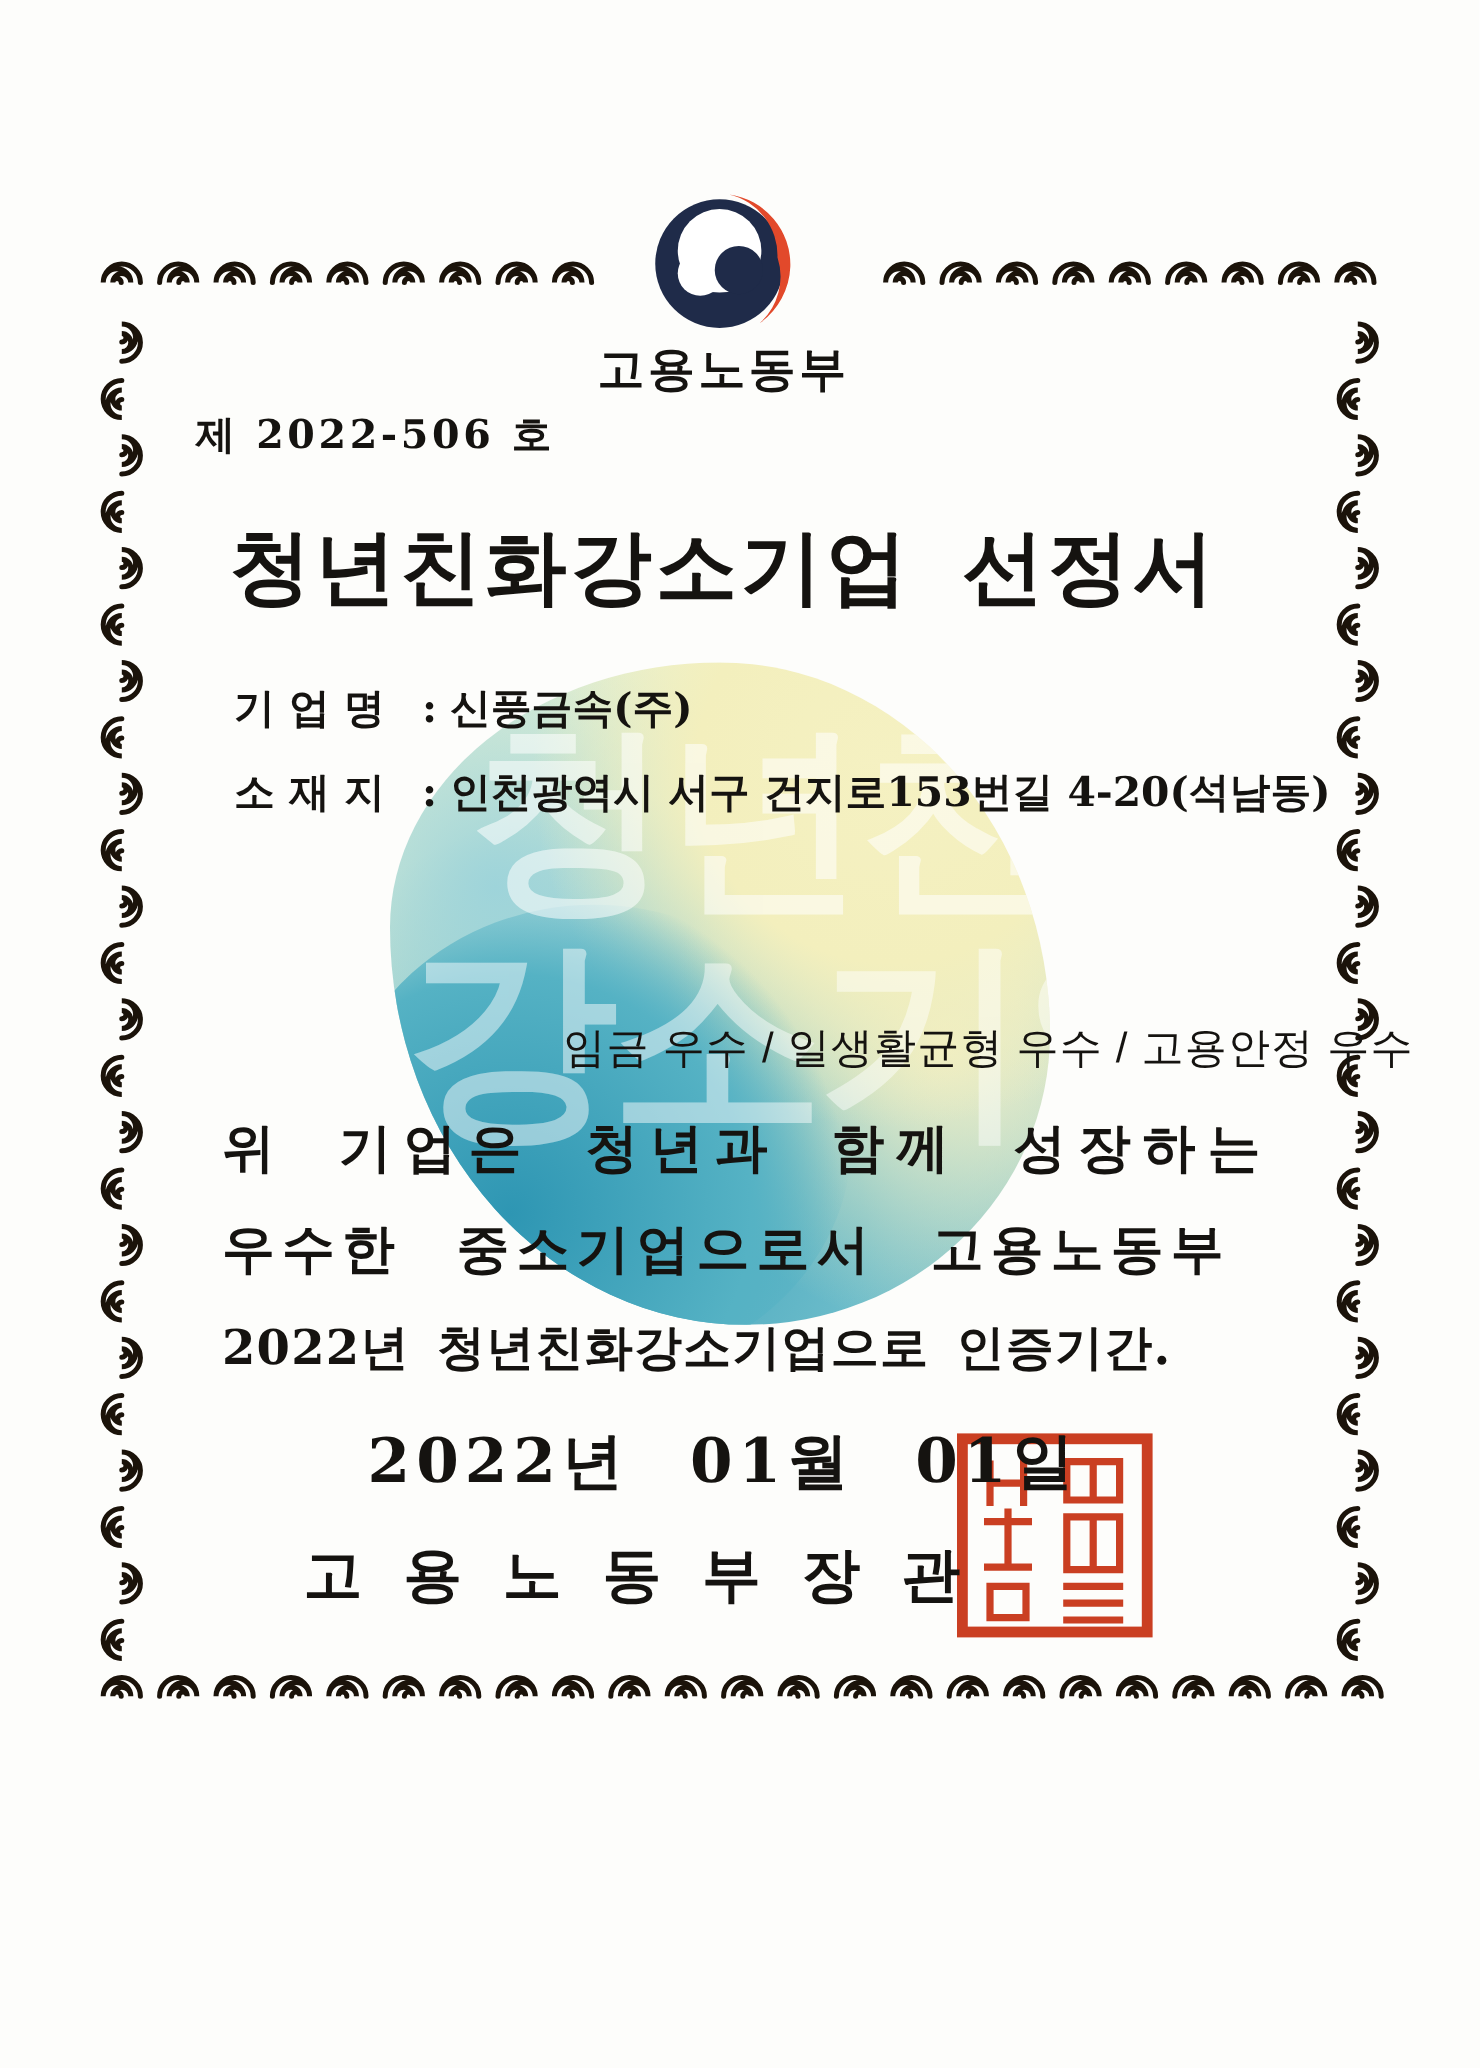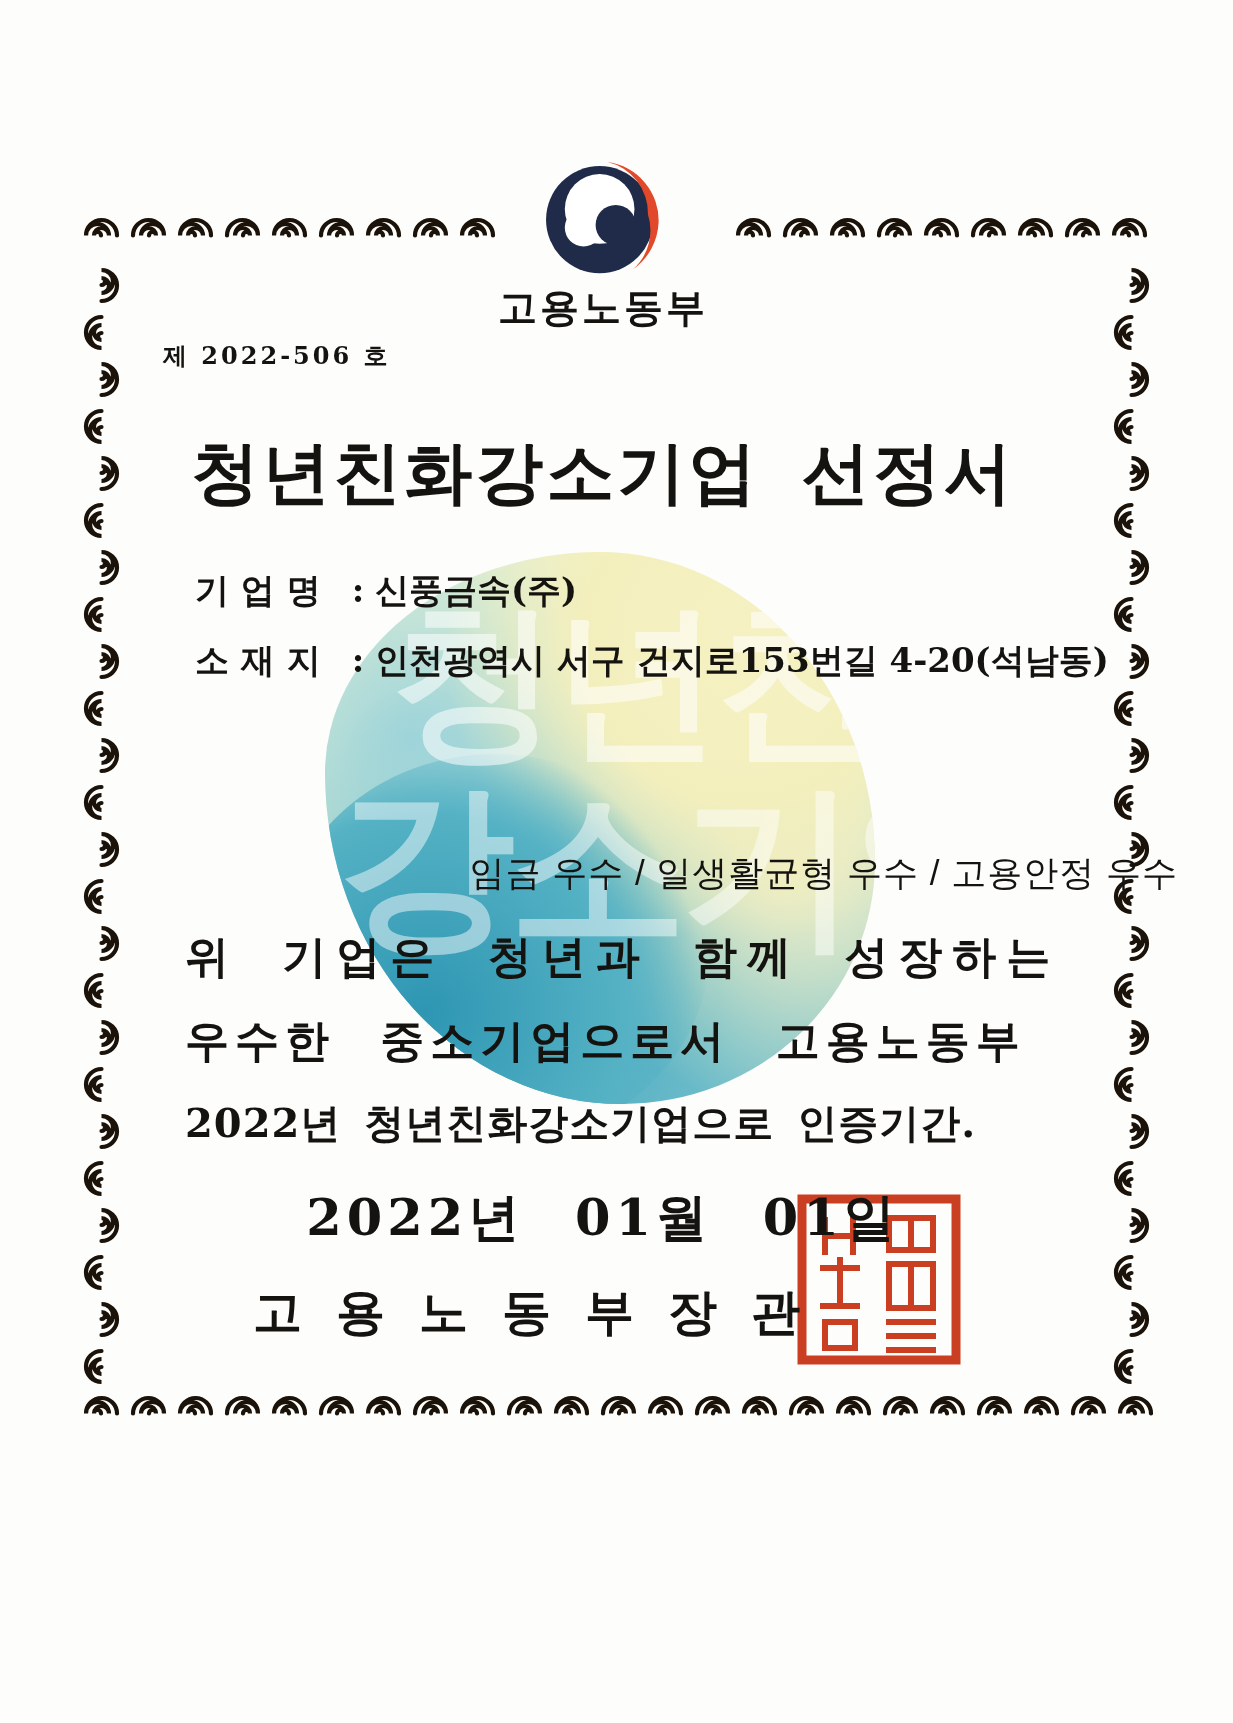--- a/index.html
+++ b/index.html
@@ -17,21 +17,21 @@
   
   .strip-tl{left:78px;top:212px;}
   .strip-tr{left:730px;top:212px;}
   .strip-b{left:78px;top:1390px;}
   .strip-l{left:78px;top:262px;}
   .strip-r{left:1108px;top:262px;}
   
   .emblem{left:538px;top:148px;width:134px;height:138px;z-index:2;}
   .ministry{top:281px;font-family:"Liberation Sans","DejaVu Sans",sans-serif;
     font-weight:bold;font-size:39px;letter-spacing:3px;z-index:2;}
-  .doc-number{left:163px;top:340px;font-weight:bold;font-size:24px;letter-spacing:3px;z-index:2;}
+  .doc-number{left:163px;top:340px;font-weight:bold;font-size:33px;letter-spacing:3px;z-index:2;}
   .title{top:428px;font-weight:bold;font-size:68px;letter-spacing:3px;word-spacing:16px;z-index:2;}
   .field-row{left:195px;font-weight:bold;font-size:34px;z-index:2;white-space:nowrap;}
   .field-label{display:inline-block;width:146px;}
   .field-colon{display:inline-block;width:34px;text-align:center;}
   .f1{top:568px;}
   .f2{top:638px;}
   .f3{top:704px;}
   .awards{top:850px;font-family:"Liberation Sans","DejaVu Sans",sans-serif;
     font-weight:normal;font-size:35px;letter-spacing:1px;z-index:2;text-align:right;}
   .body-line{left:185px;width:785px;font-weight:bold;z-index:2;white-space:nowrap;}

